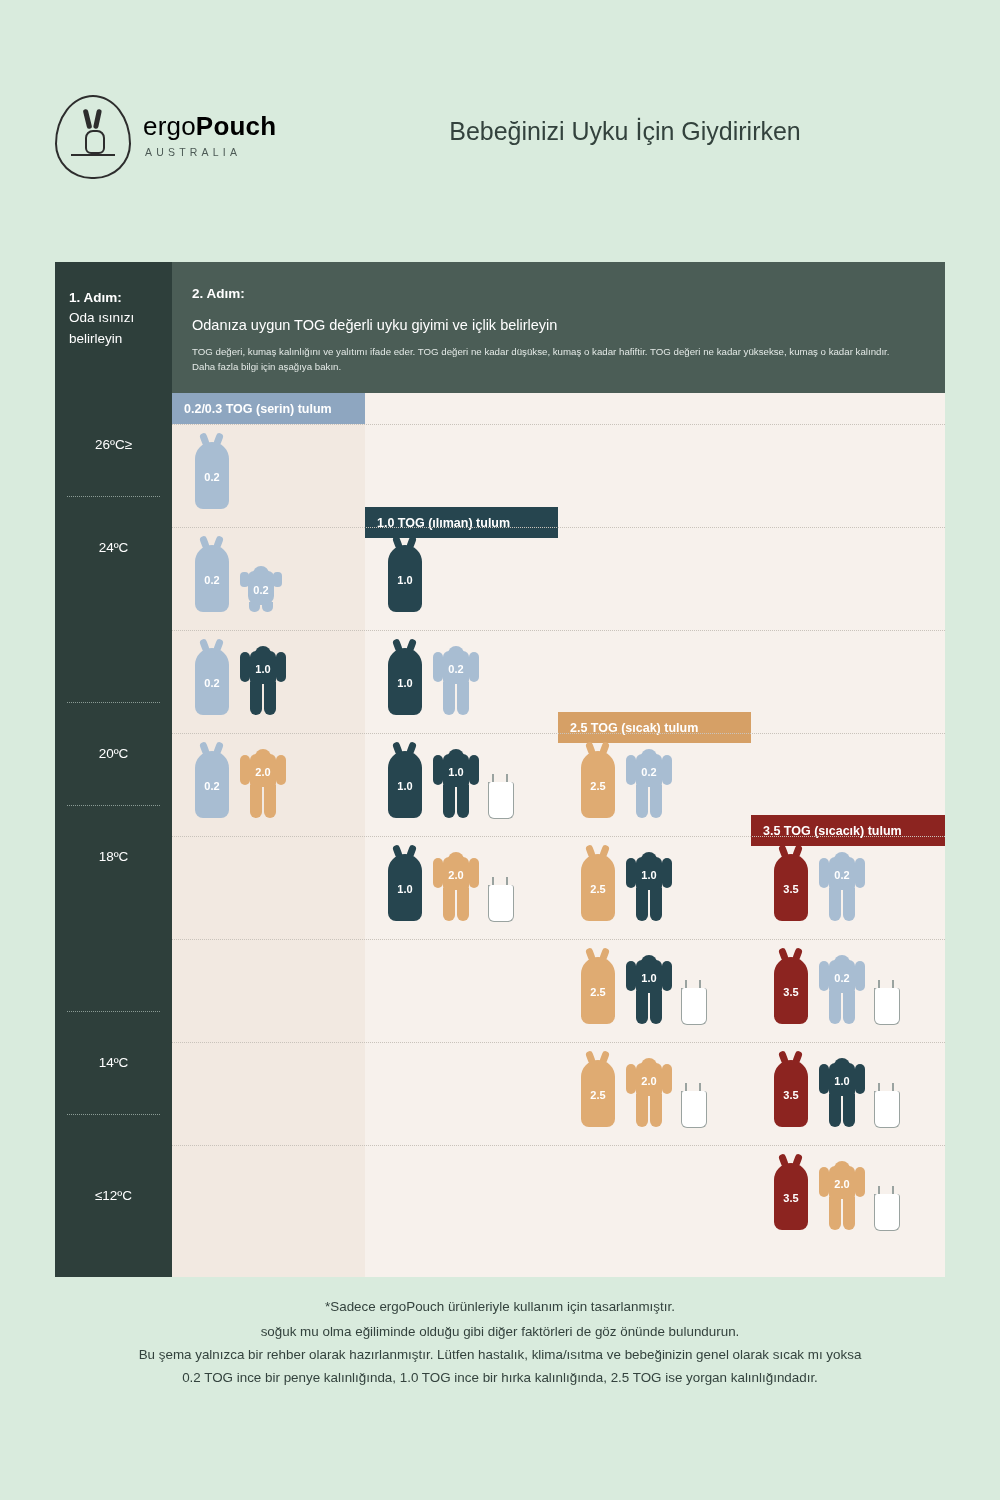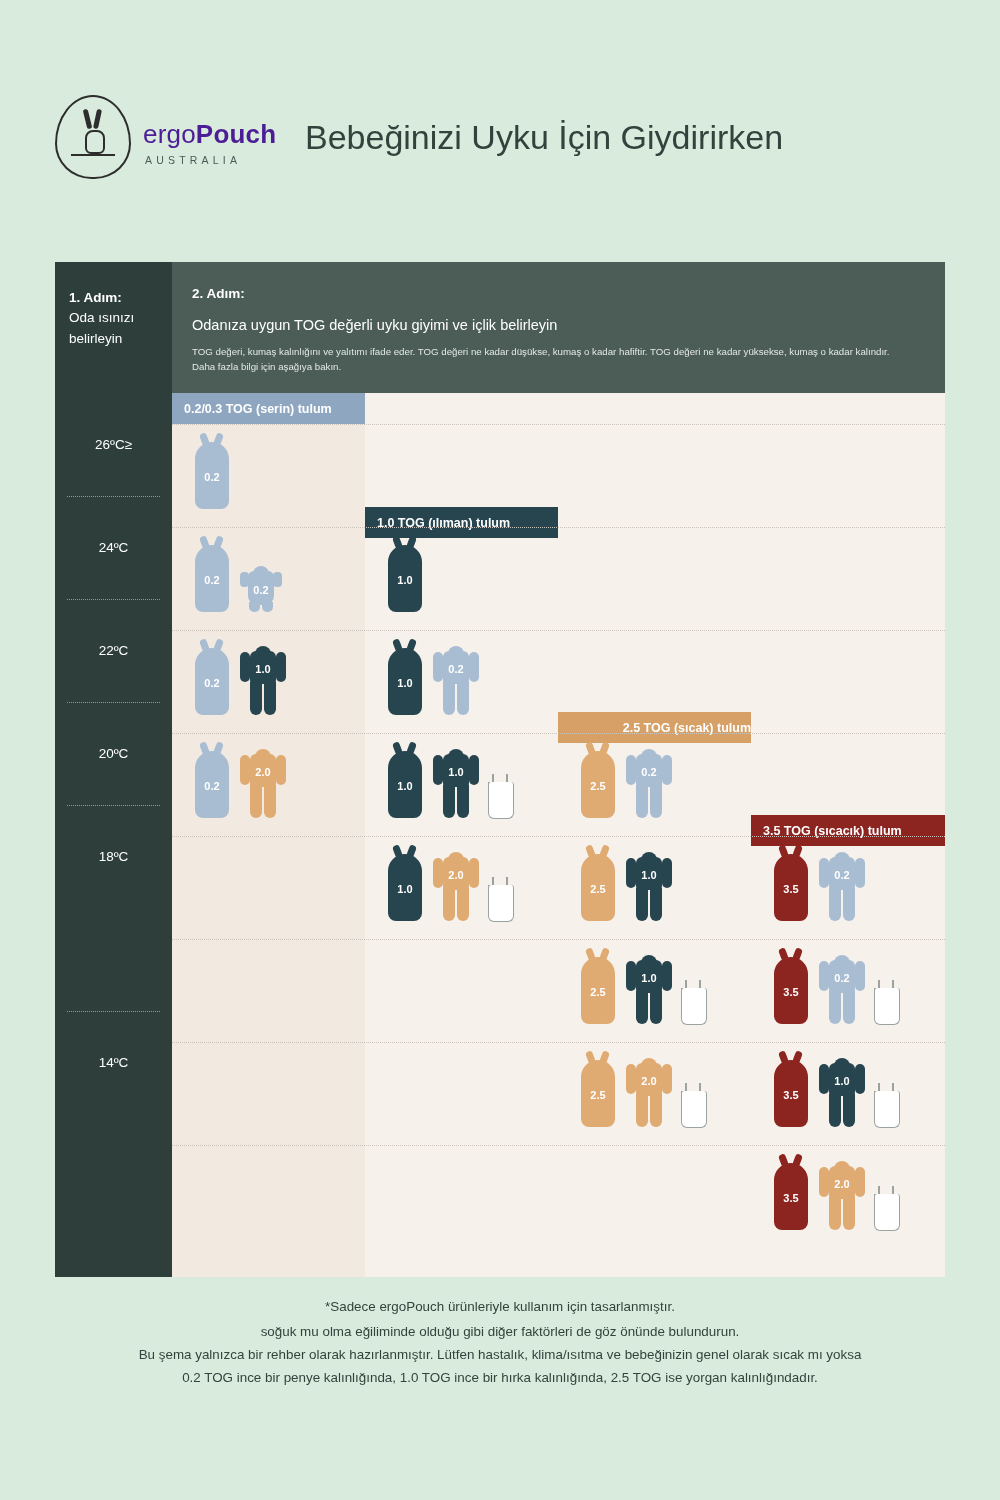--- a/index.html
+++ b/index.html
@@ -25,26 +25,26 @@
   .logo-mark{
     width:72px;height:80px;border:2px solid #2d2d2d;border-radius:50% 50% 48% 48%/58% 58% 42% 42%;
     position:relative;background:transparent;
   }
   .logo-mark .ear{position:absolute;width:5px;height:20px;background:#2d2d2d;border-radius:3px;top:12px;}
   .logo-mark .ear.l{left:28px;transform:rotate(-14deg);}
   .logo-mark .ear.r{left:38px;transform:rotate(12deg);}
   .logo-mark .body{position:absolute;left:28px;top:33px;width:16px;height:20px;border:2px solid #2d2d2d;border-radius:8px 8px 6px 6px;}
   .logo-mark .ground{position:absolute;left:14px;top:57px;width:44px;height:2px;background:#2d2d2d;}
   .logo-text{padding-top:16px;}
-  .logo-name{font-size:26px;color:#4c1d95;letter-spacing:.2px;margin-top:8px;}
+  .logo-name{font-size:26px;color:#000000;letter-spacing:.2px;}
   .logo-name .b{font-weight:bold;}
   .logo-sub{font-size:10.5px;letter-spacing:4.2px;color:#4c5a55;margin-top:4px;margin-left:2px;}
   .title{
-    flex:1;text-align:left;padding-top:18px;
-    font-size:34px;line-height:1.45;color:#33423d;
+    flex:1;text-align:center;padding-top:18px;
+    font-size:25px;line-height:1.45;color:#33423d;
   }
   
   .chart{position:absolute;left:55px;top:262px;width:890px;height:1015px;}
   .step1col{
     position:absolute;left:0;top:0;width:117px;height:1015px;
     background:#2e3f3b;color:#ffffff;box-sizing:border-box;padding:26px 14px 0 14px;
   }
   .step1-title{font-size:13.5px;font-weight:bold;line-height:1.5;}
   .step1-sub{font-size:13.5px;line-height:1.5;font-weight:normal;}
   .step2head{
@@ -166,21 +166,21 @@
       <div class="col-band" style="left:193px;width:193px;background:#f7f1ec;"></div>
       <div class="col-band" style="left:386px;width:193px;background:#f7f1ec;"></div>
       <div class="col-band" style="left:579px;width:194px;background:#f7f1ec;"></div>
 
       <div class="collabel" style="left:0px;top:0px;width:193px;background:#8ea6c0;">
           <span>0.2/0.3 TOG (serin) tulum</span>
         </div>
       <div class="collabel" style="left:193px;top:114px;width:193px;background:#26454f;">
           <span>1.0 TOG (ılıman) tulum</span>
         </div>
-      <div class="collabel" style="left:386px;top:319px;width:193px;background:#d6a066;justify-content:flex-end;">
+      <div class="collabel" style="left:386px;top:319px;width:193px;background:#d6a066;">
           <span>2.5 TOG (sıcak) tulum</span>
         </div>
       <div class="collabel" style="left:579px;top:422px;width:194px;background:#8c2420;">
           <span>3.5 TOG (sıcacık) tulum</span>
         </div>
 
       <div class="rowline" style="top:31px;"></div>
       <div class="rowline" style="top:134px;"></div>
       <div class="rowline" style="top:237px;"></div>
       <div class="rowline" style="top:340px;"></div>
@@ -502,35 +502,35 @@
     </div>
 
     <div class="tempcolumn">
       <div class="temp-cell" style="top:0px;height:103px;">
           <span>26ºC≥</span>
         </div>
       <div class="temp-cell" style="top:103px;height:103px;">
           <span class="sep"></span>
           <span>24ºC</span>
         </div>
-      <div class="temp-cell" style="top:206px;height:103px;">
-          <span class="sep"></span>
-          <span>22ºC</span>
-        </div>
       <div class="temp-cell" style="top:309px;height:103px;">
           <span class="sep"></span>
           <span>20ºC</span>
         </div>
       <div class="temp-cell" style="top:412px;height:103px;">
           <span class="sep"></span>
           <span>18ºC</span>
         </div>
       <div class="temp-cell" style="top:618px;height:103px;">
           <span class="sep"></span>
           <span>14ºC</span>
+        </div>
+      <div class="temp-cell" style="top:721px;height:163px;">
+          <span class="sep"></span>
+          <span>≤12ºC</span>
         </div>
     </div>
 
   </div>
 
   <div class="footer">
     <div class="star">*Sadece ergoPouch ürünleriyle kullanım için tasarlanmıştır.</div>
     <div>soğuk mu olma eğiliminde olduğu gibi diğer faktörleri de göz önünde bulundurun.</div>
     <div>Bu şema yalnızca bir rehber olarak hazırlanmıştır. Lütfen hastalık, klima/ısıtma ve bebeğinizin genel olarak sıcak mı yoksa</div>
     <div>0.2 TOG ince bir penye kalınlığında, 1.0 TOG ince bir hırka kalınlığında, 2.5 TOG ise yorgan kalınlığındadır.</div>

